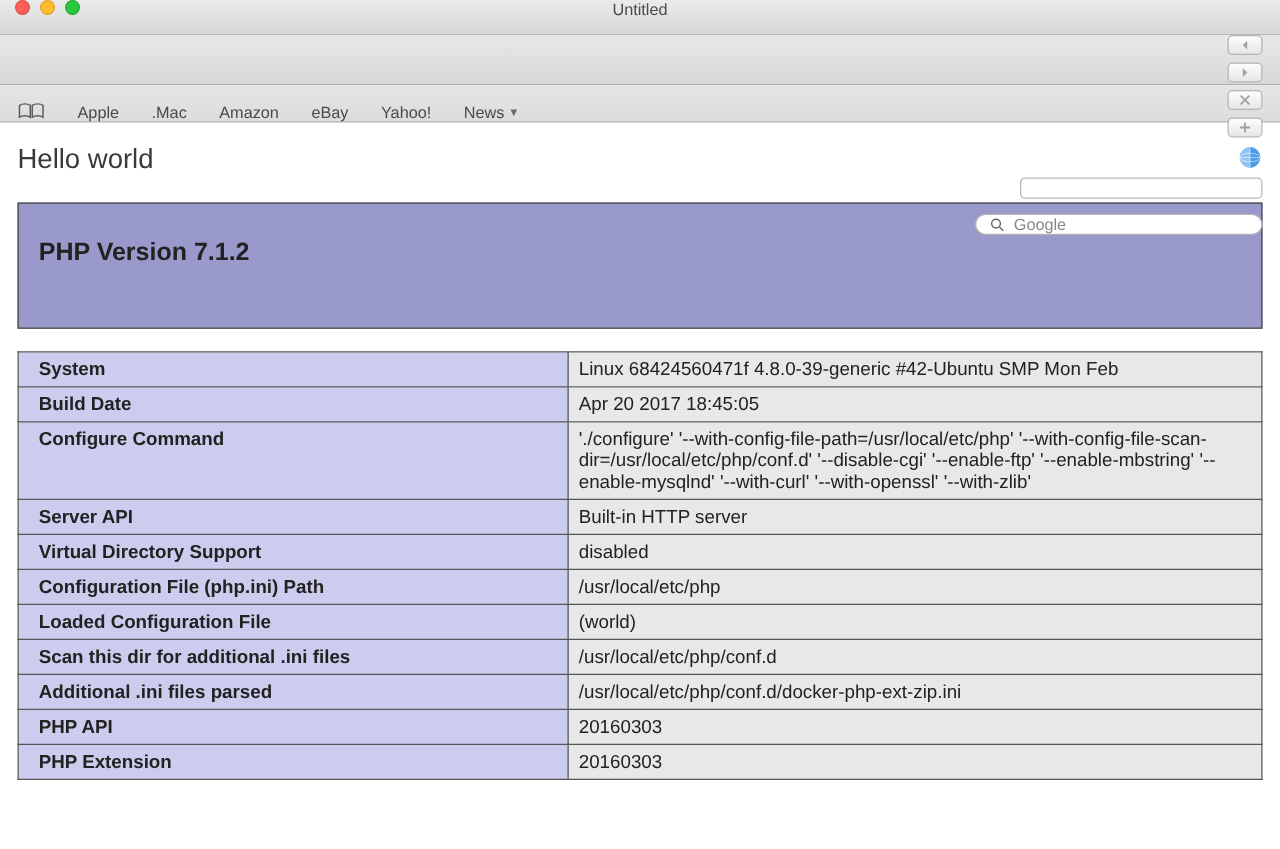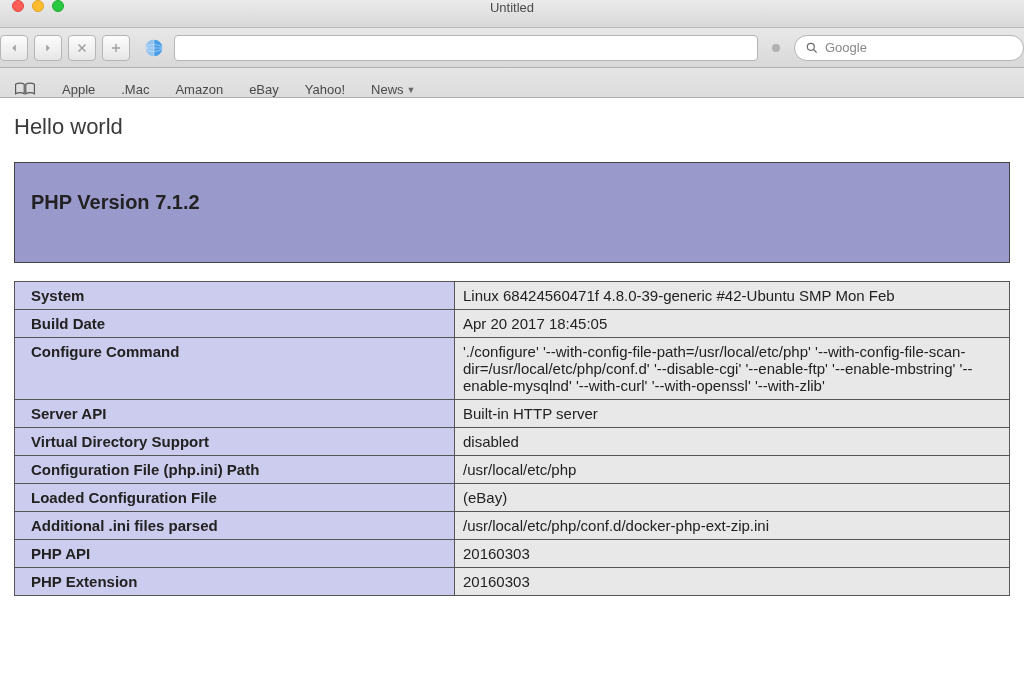--- a/index.html
+++ b/index.html
@@ -39,23 +39,24 @@
       font-size: 13px;
       color: #4a4a4a;
       pointer-events: none;
     }
     
     .toolbar {
       height: 40px;
       background: linear-gradient(to bottom, #e8e8e8, #d8d8d8);
       border-bottom: 1px solid #b0b0b0;
       display: flex;
-      align-items: center;
-      padding: 0 0;
+      align-items: flex-end;
+      padding: 0 14px;
       gap: 6px;
+      flex-direction: column;
     }
     .nav-btn {
       width: 28px;
       height: 26px;
       background: linear-gradient(to bottom, #fdfdfd, #e6e6e6);
       border: 1px solid #b5b5b5;
       border-radius: 4px;
       display: flex;
       align-items: center;
       justify-content: center;
@@ -273,21 +274,25 @@
         <tr>
           <td class="k">Virtual Directory Support</td>
           <td class="v">disabled</td>
         </tr>
         <tr>
           <td class="k">Configuration File (php.ini) Path</td>
           <td class="v">/usr/local/etc/php</td>
         </tr>
         <tr>
           <td class="k">Loaded Configuration File</td>
-          <td class="v">(eBay)</td>
+          <td class="v">(world)</td>
+        </tr>
+        <tr>
+          <td class="k">Scan this dir for additional .ini files</td>
+          <td class="v">/usr/local/etc/php/conf.d</td>
         </tr>
         <tr>
           <td class="k">Additional .ini files parsed</td>
           <td class="v">/usr/local/etc/php/conf.d/docker-php-ext-zip.ini</td>
         </tr>
         <tr>
           <td class="k">PHP API</td>
           <td class="v">20160303</td>
         </tr>
         <tr>

